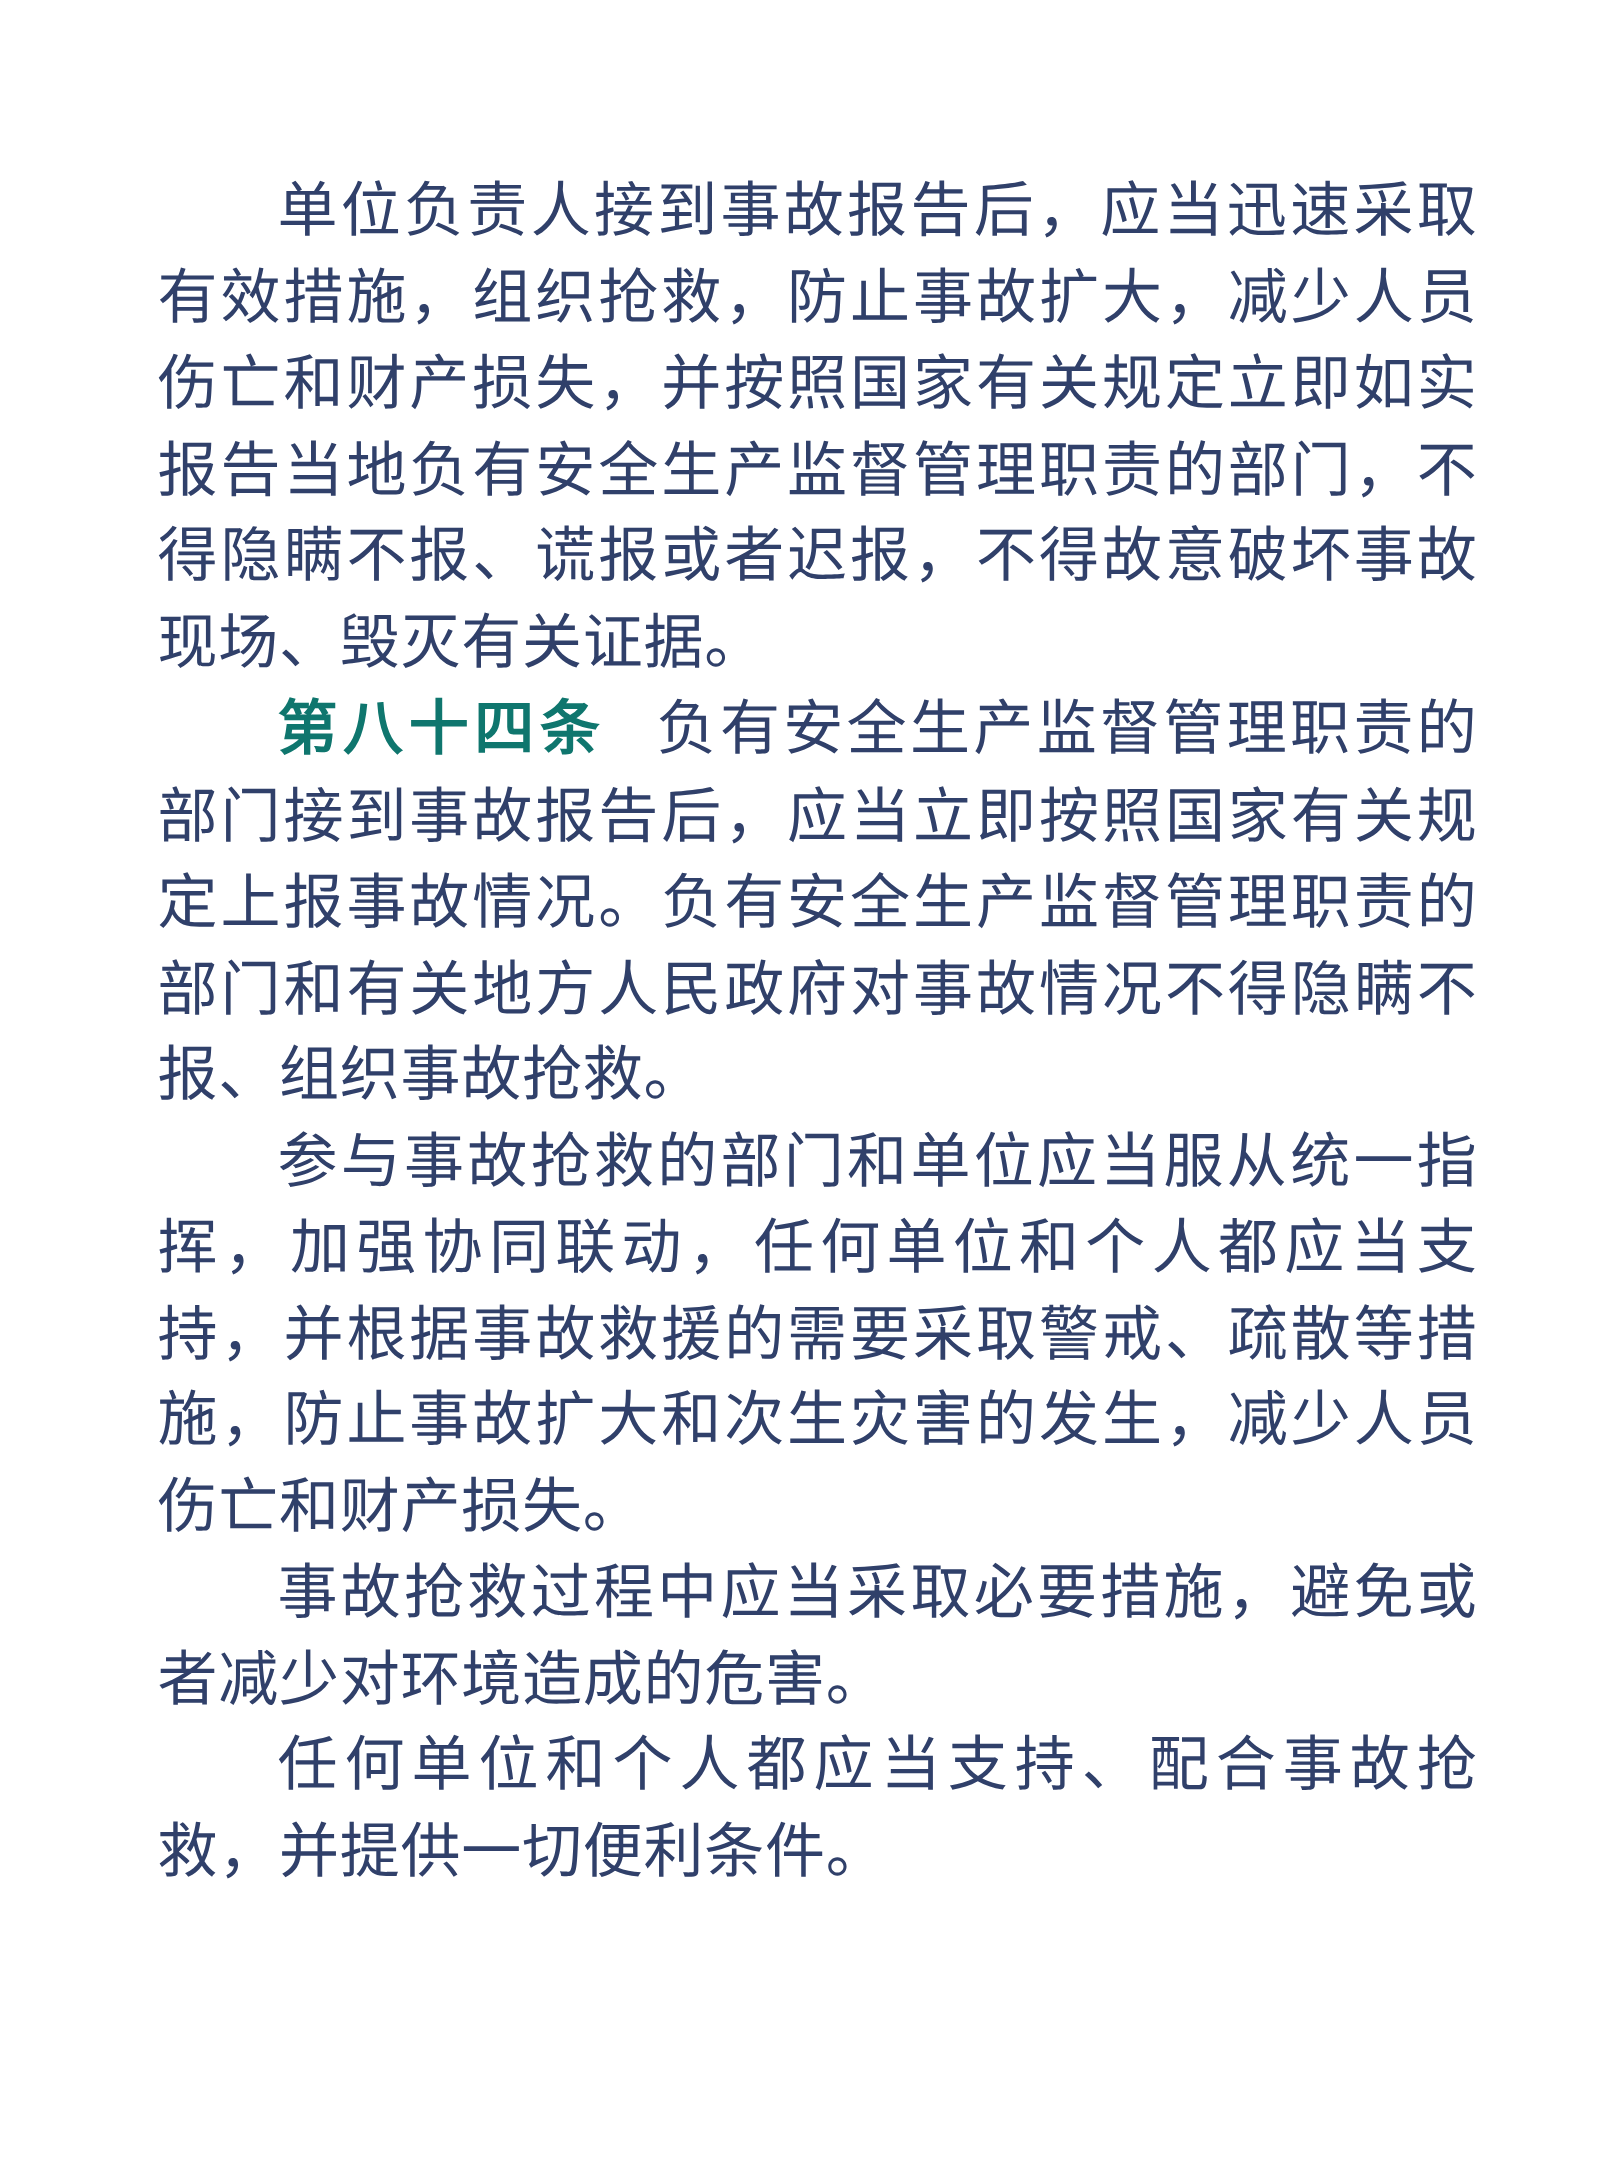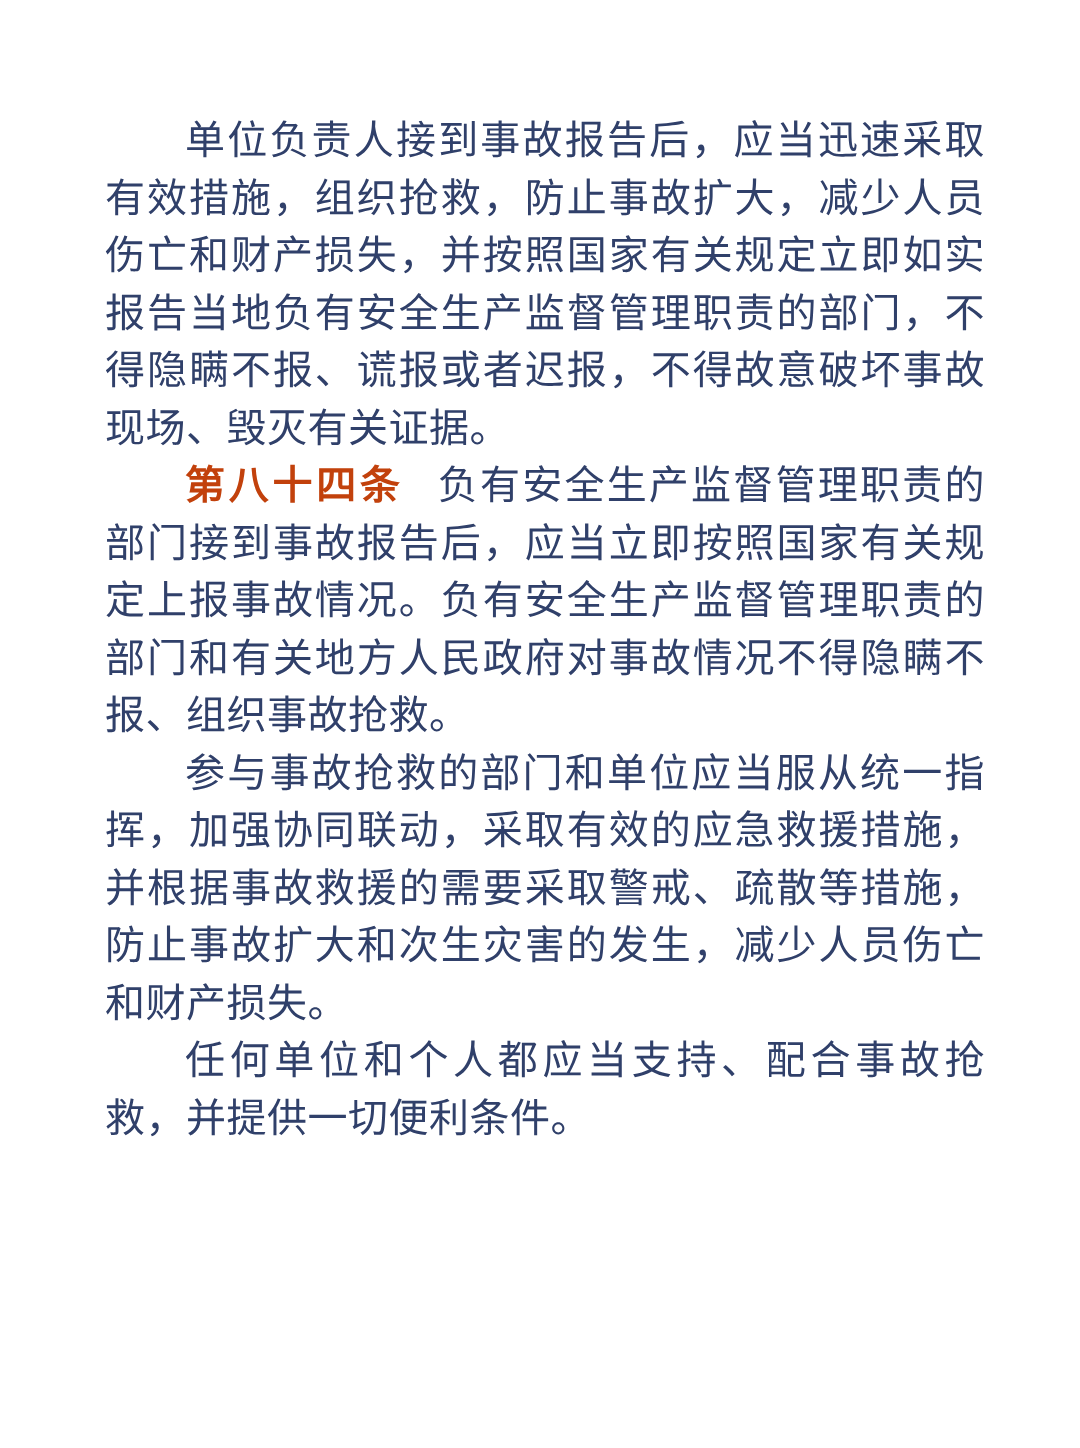--- a/index.html
+++ b/index.html
@@ -28,33 +28,34 @@
     color: #30406a;
     text-align: justify;
     text-justify: inter-ideograph;
     text-indent: 2em;
     letter-spacing: 0.5px;
     word-break: break-all;
   }
   .article-num {
     font-family: "Liberation Sans", "DejaVu Sans", sans-serif;
     font-weight: 700;
-    color: #c2410c;
+    color: #0f766e;
     margin-right: 0.85em;
     letter-spacing: 2px;
   }
 </style>
 </head>
 <body>
 
 <div class="page">
   <div class="document">
   <p class="para"><span>单位负责人接到事故报告后，应当迅速采取有效措施，组织抢救，防止事故扩大，减少人员伤亡和财产损失，并按照国家有关规定立即如实报告当地负有安全生产监督管理职责的部门，不得隐瞒不报、谎报或者迟报，不得故意破坏事故现场、毁灭有关证据。</span></p>
 
   <p class="para"><span class="article-num">第八十四条</span><span>负有安全生产监督管理职责的部门接到事故报告后，应当立即按照国家有关规定上报事故情况。负有安全生产监督管理职责的部门和有关地方人民政府对事故情况不得隐瞒不报、组织事故抢救。</span></p>
 
 
-  <p class="para"><span>参与事故抢救的部门和单位应当服从统一指挥，加强协同联动，采取有效的应急救援措施，并根据事故救援的需要采取警戒、疏散等措施，防止事故扩大和次生灾害的发生，减少人员伤亡和财产损失。</span></p>
+  <p class="para"><span>参与事故抢救的部门和单位应当服从统一指挥，加强协同联动，任何单位和个人都应当支持，并根据事故救援的需要采取警戒、疏散等措施，防止事故扩大和次生灾害的发生，减少人员伤亡和财产损失。</span></p>
 
+  <p class="para"><span>事故抢救过程中应当采取必要措施，避免或者减少对环境造成的危害。</span></p>
 
   <p class="para"><span>任何单位和个人都应当支持、配合事故抢救，并提供一切便利条件。</span></p>
 </div>
 </div>
 
 </body></html>

